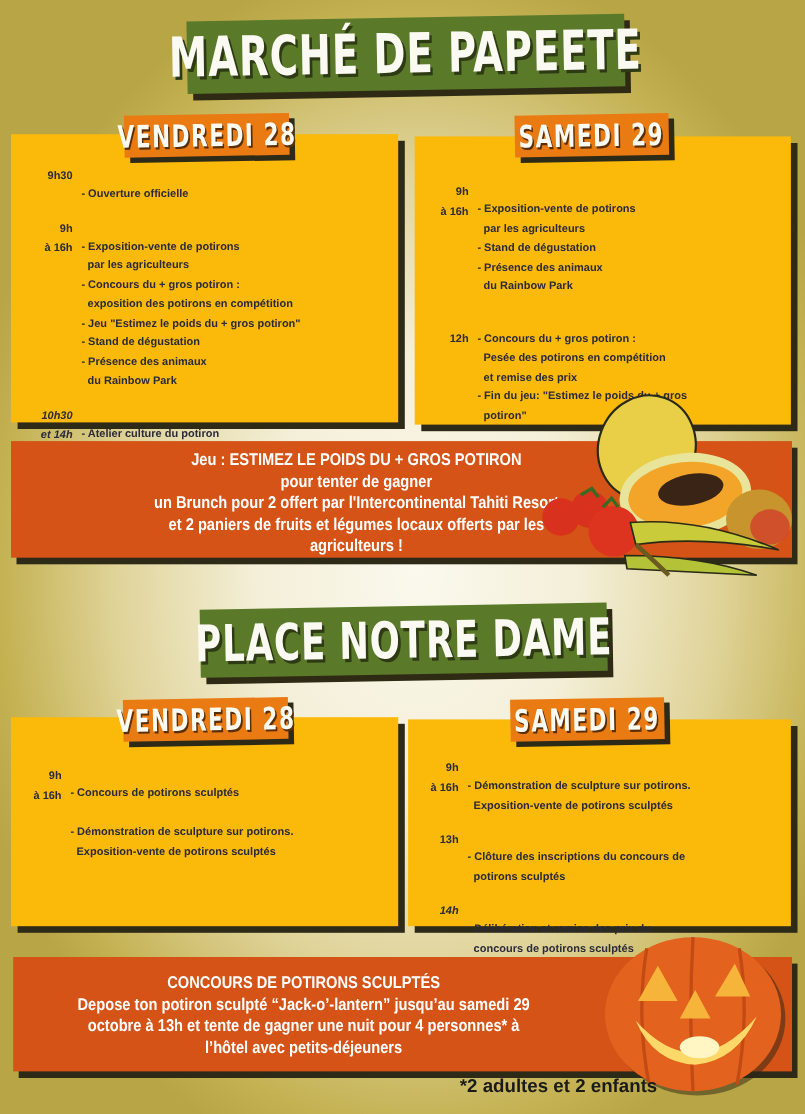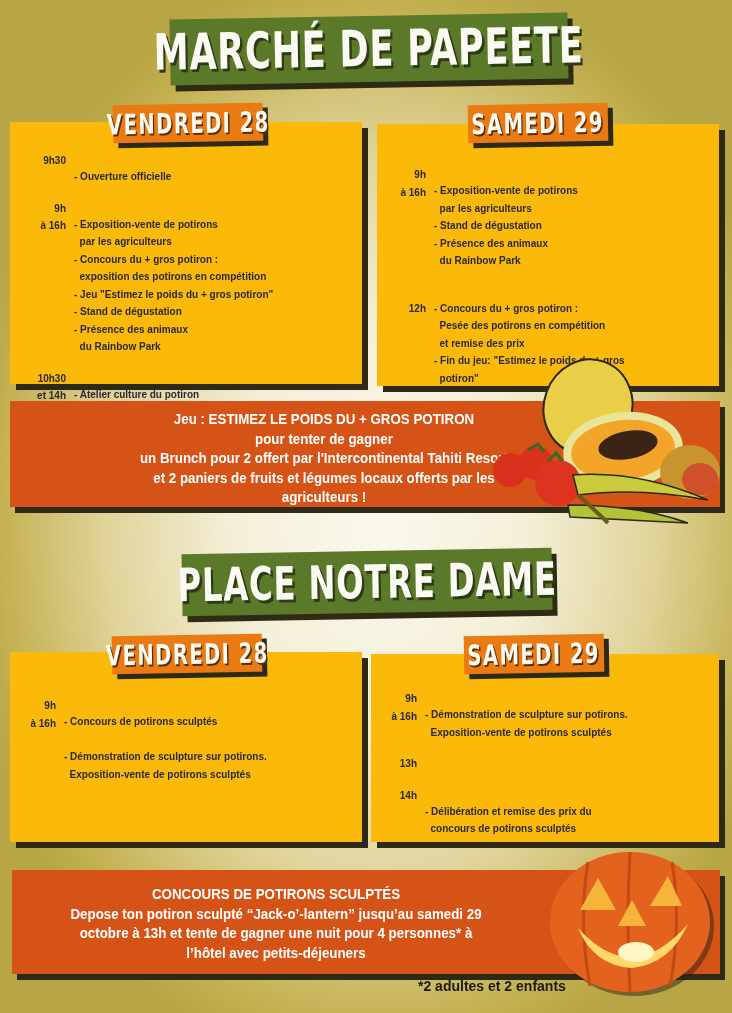--- a/index.html
+++ b/index.html
@@ -62,21 +62,21 @@
     background: #d55316;
     box-shadow: 5px 6px 0 #2e2a18;
     color: #fff;
     font-weight: bold;
     text-align: center;
     font-size: 15.5px;
     line-height: 19.5px;
     transform: scaleX(1);
   }
   .promo .inner { display: inline-block; transform: scaleX(0.86); transform-origin: center; white-space: pre; }
-  .footnote { position: absolute; font-size: 14px; font-weight: bold; color: #1a1a1a; }
+  .footnote { position: absolute; font-size: 17px; font-weight: bold; color: #1a1a1a; }
   .fruit, .pumpkin { position: absolute; }
 </style>
 </head>
 <body>
 
 <div class="title-banner" style="left:170px; top:16px; width:398px; height:66px;">
   <span class="big">MARCHÉ DE PAPEETE</span>
 </div>
 
 <div class="card" style="left:10px; top:122px; width:352px; height:262px;"></div>
@@ -96,21 +96,21 @@
   par les agriculteurs
 - Concours du + gros potiron :
   exposition des potirons en compétition
 - Jeu "Estimez le poids du + gros potiron"
 - Stand de dégustation
 - Présence des animaux
   du Rainbow Park</div>
   </div>
   <div class="gap"></div>
   <div class="row">
-    <div class="time" style="width:48px;">10h30
+    <div class="time" style="width:48px;font-style:italic;">10h30
 et 14h</div>
     <div class="items">- Atelier culture du potiron
   animé par Taote Plantes</div>
   </div>
 </div>
 
 <div class="card" style="left:377px; top:124px; width:342px; height:262px;"></div>
 <div class="day-tag" style="left:468px; top:104px; width:140px; height:38px;">
   <span>SAMEDI 29</span>
 </div>
@@ -190,24 +190,26 @@
 <div class="sched" style="left:375px; top:690px;">
   <div class="row">
     <div class="time" style="width:42px;">9h
 à 16h</div>
     <div class="items">- Démonstration de sculpture sur potirons.
   Exposition-vente de potirons sculptés</div>
   </div>
   <div class="gap"></div>
   <div class="row">
     <div class="time" style="width:42px;">13h</div>
-  </div>
-  <div class="gap"></div>
-  <div class="row">
-    <div class="time" style="width:42px;">14h</div>
+    <div class="items">- Clôture des inscriptions du concours de
+  potirons sculptés</div>
+  </div>
+  <div class="gap"></div>
+  <div class="row">
+    <div class="time" style="width:42px;font-style:italic;">14h</div>
     <div class="items">- Délibération et remise des prix du
   concours de potirons sculptés</div>
   </div>
 </div>
 
 <div class="promo" style="left:12px; top:870px; width:708px; height:104px; padding-top:14px; padding-right:180px;">
   <span class="inner">CONCOURS DE POTIRONS SCULPTÉS
 Depose ton potiron sculpté “Jack-o’-lantern” jusqu’au samedi 29
 octobre à 13h et tente de gagner une nuit pour 4 personnes* à
 l’hôtel avec petits-déjeuners</span>

